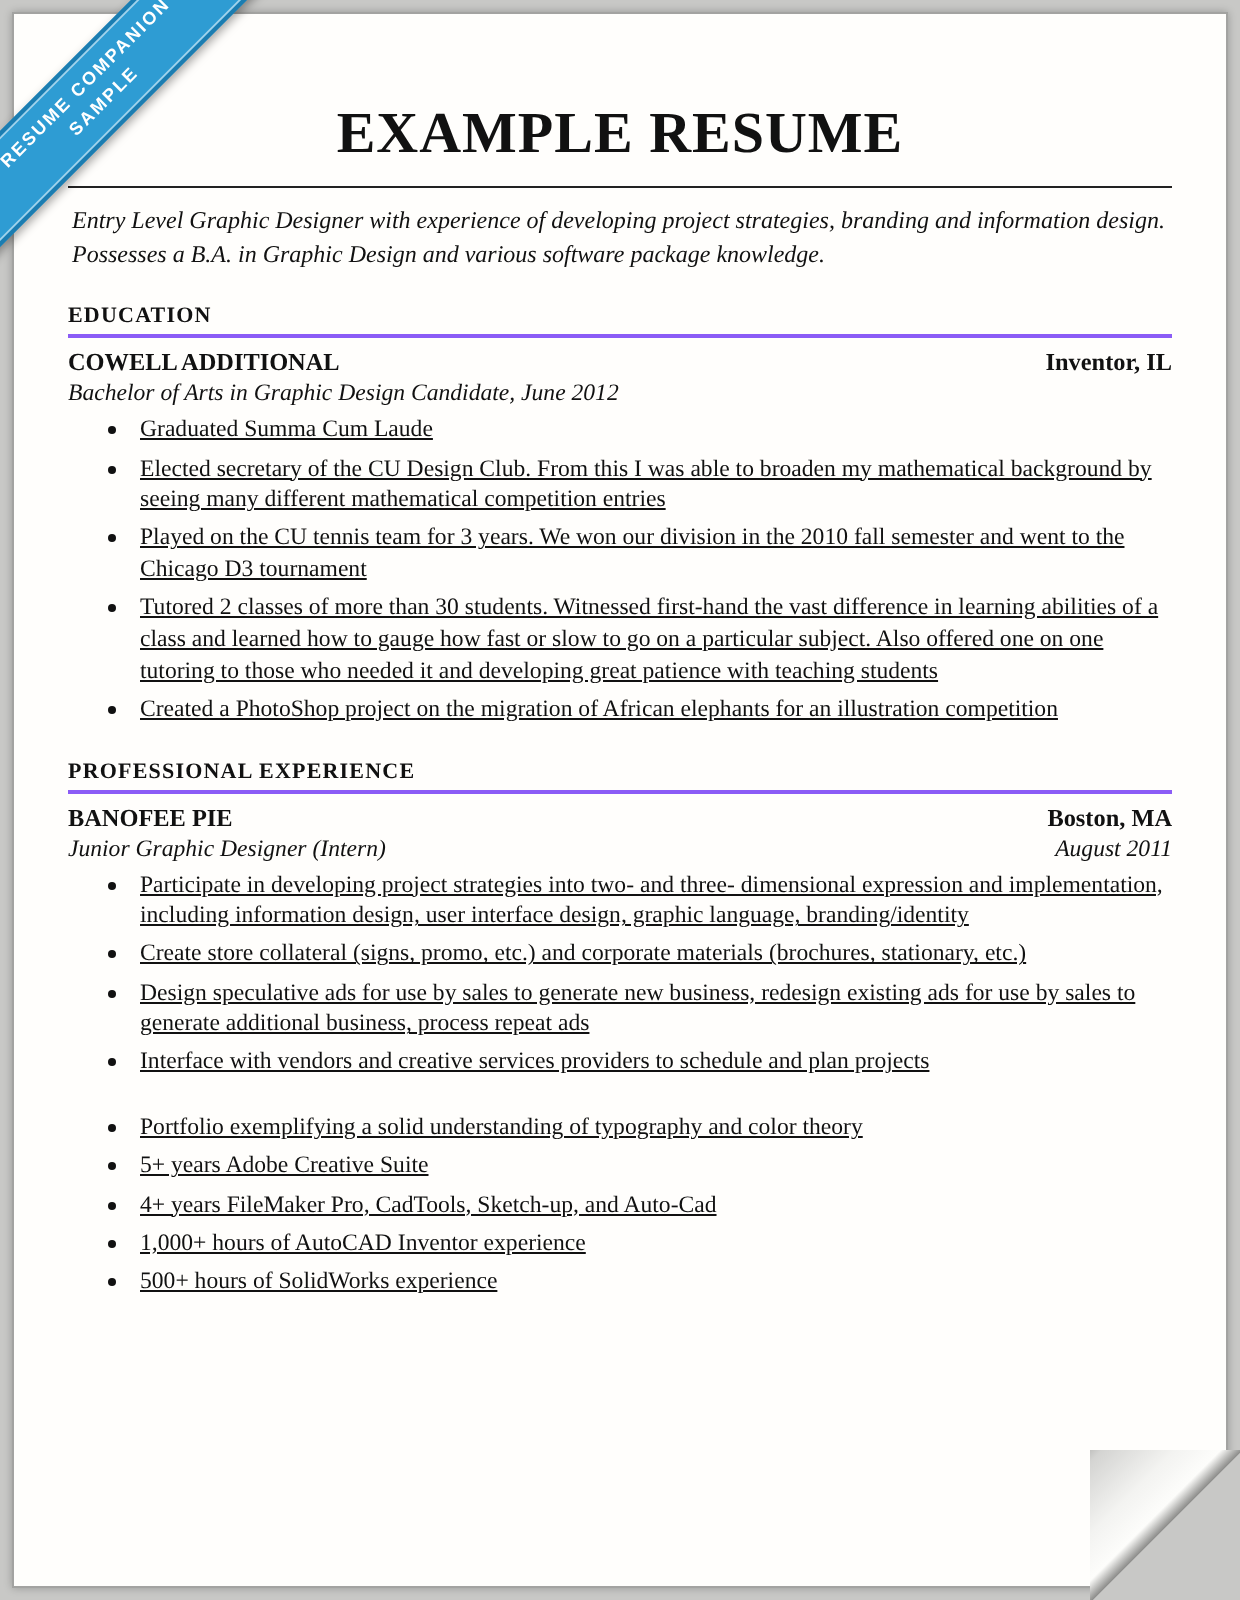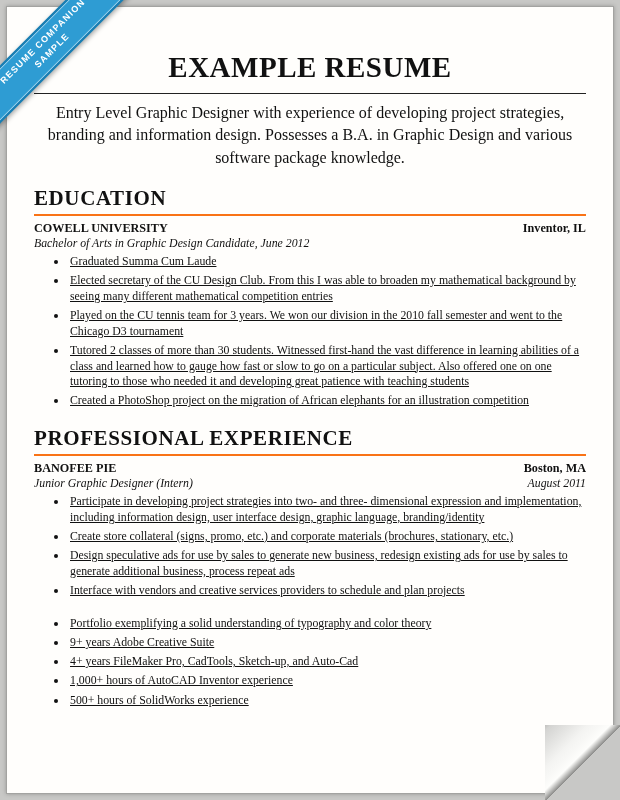--- a/index.html
+++ b/index.html
@@ -35,28 +35,28 @@
       #fdfdfb 57%, #f3f3f1 72%, #d4d4d2 96%, #c2c2c0 100%);
   }
   
   .title{
     text-align:center;font-weight:bold;font-size:29px;line-height:1.13;
     letter-spacing:.5px;margin:0 0 7px 0;
   }
   .contact{text-align:center;font-size:10.5px;line-height:1.4;}
   .divider{border-top:1px solid #222;margin:9px 0 8px 0;height:0;}
   .summary{
-    font-size:16px;line-height:1.4;text-align:center;
+    font-style:italic;font-size:12px;line-height:1.4;text-align:left;
     margin:0 2px 6px 2px;
   }
   
   .section{margin-top:17px;}
   .section-heading{
-    font-weight:bold;font-size:21px;letter-spacing:.6px;
-    border-bottom:2px solid #f97316;padding-bottom:3px;margin:0 0 5px 0;
+    font-weight:bold;font-size:11px;letter-spacing:.6px;
+    border-bottom:2px solid #8b5cf6;padding-bottom:3px;margin:0 0 5px 0;
   }
   .row{display:flex;justify-content:space-between;align-items:baseline;}
   .bold{font-weight:bold;font-size:12.2px;}
   .italic{font-style:italic;font-size:11.8px;}
   ul.bullets{margin:3px 0 0 0;padding-left:34px;list-style:disc outside;text-decoration:underline;}
   ul.bullets li{
     font-size:11.8px;line-height:1.33;margin-bottom:3.5px;
     padding-left:2px;
   }
 </style>
@@ -72,21 +72,21 @@
     </div>
 
 
     <div class="divider"></div>
 
     <p class="summary">Entry Level Graphic Designer with experience of developing project strategies, branding and information design. Possesses a B.A. in Graphic Design and various software package knowledge.</p>
 
     <div class="section">
       <div class="section-heading">EDUCATION</div>
       <div class="row">
-        <span class="bold">COWELL UNIVERSITY</span>
+        <span class="bold">COWELL ADDITIONAL</span>
         <span class="bold">Inventor, IL</span>
       </div>
       <div class="italic">Bachelor of Arts in Graphic Design Candidate, June 2012</div>
       <ul class="bullets">
         <li>Graduated Summa Cum Laude</li>
         <li>Elected secretary of the CU Design Club.  From this I was able to broaden my mathematical background by seeing many different mathematical competition entries</li>
         <li>Played on the CU tennis team for 3 years.  We won our division in the 2010 fall semester and went to the Chicago D3 tournament</li>
         <li>Tutored 2 classes of more than 30 students.  Witnessed first-hand the vast difference in learning abilities of a class and learned how to gauge how fast or slow to go on a particular subject. Also offered one on one tutoring to those who needed it and developing great patience with teaching students</li>
         <li>Created a PhotoShop project on the migration of African elephants for an illustration competition</li>
       </ul>
@@ -106,21 +106,21 @@
         <li>Participate in developing project strategies into two- and three- dimensional expression and implementation, including information design, user interface design, graphic language, branding/identity</li>
         <li>Create store collateral (signs, promo, etc.) and corporate materials (brochures, stationary, etc.)</li>
         <li>Design speculative ads for use by sales to generate new business, redesign existing ads for use by sales to generate additional business, process repeat ads</li>
         <li>Interface with vendors and creative services providers to schedule and plan projects</li>
       </ul>
     </div>
 
     <div class="section">
       <ul class="bullets">
         <li>Portfolio exemplifying a solid understanding of typography and color theory</li>
-        <li>9+ years Adobe Creative Suite</li>
+        <li>5+ years Adobe Creative Suite</li>
         <li>4+ years FileMaker Pro, CadTools, Sketch-up, and Auto-Cad</li>
         <li>1,000+ hours of AutoCAD Inventor experience</li>
         <li>500+ hours of SolidWorks experience</li>
       </ul>
     </div>
 
   </div>
 
   <div class="ribbon">
     <div>RESUME COMPANION</div>

